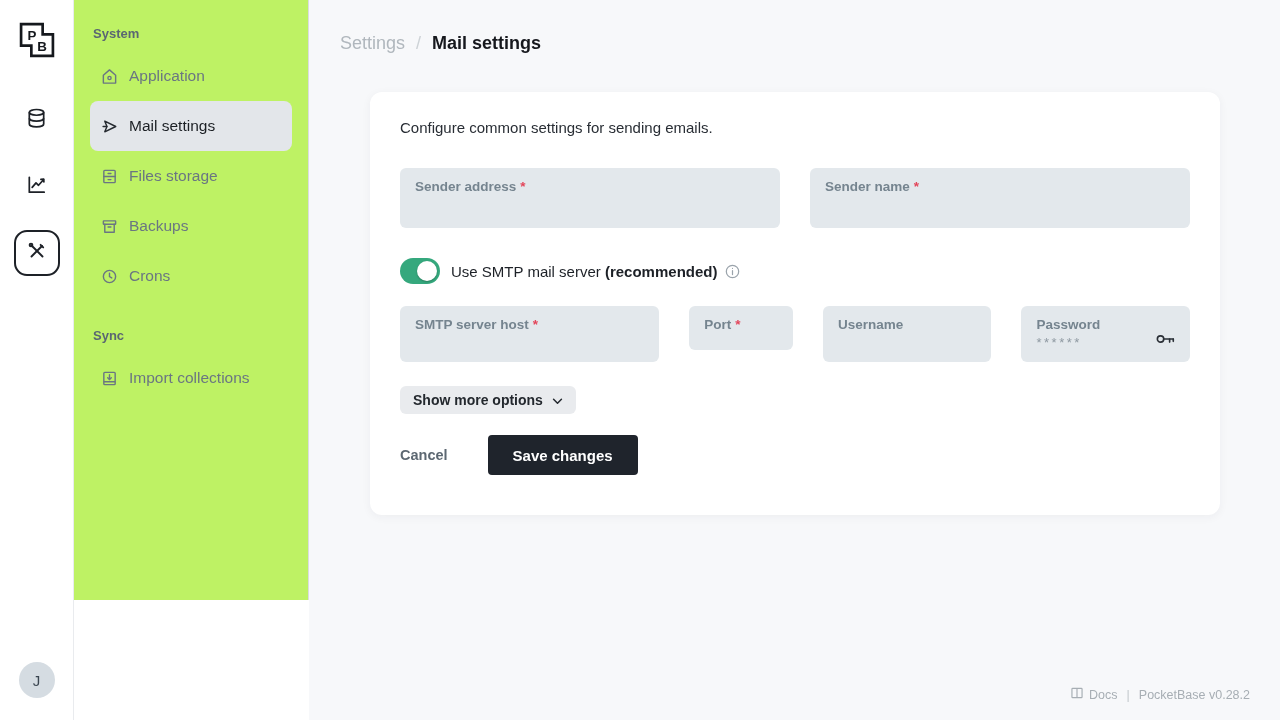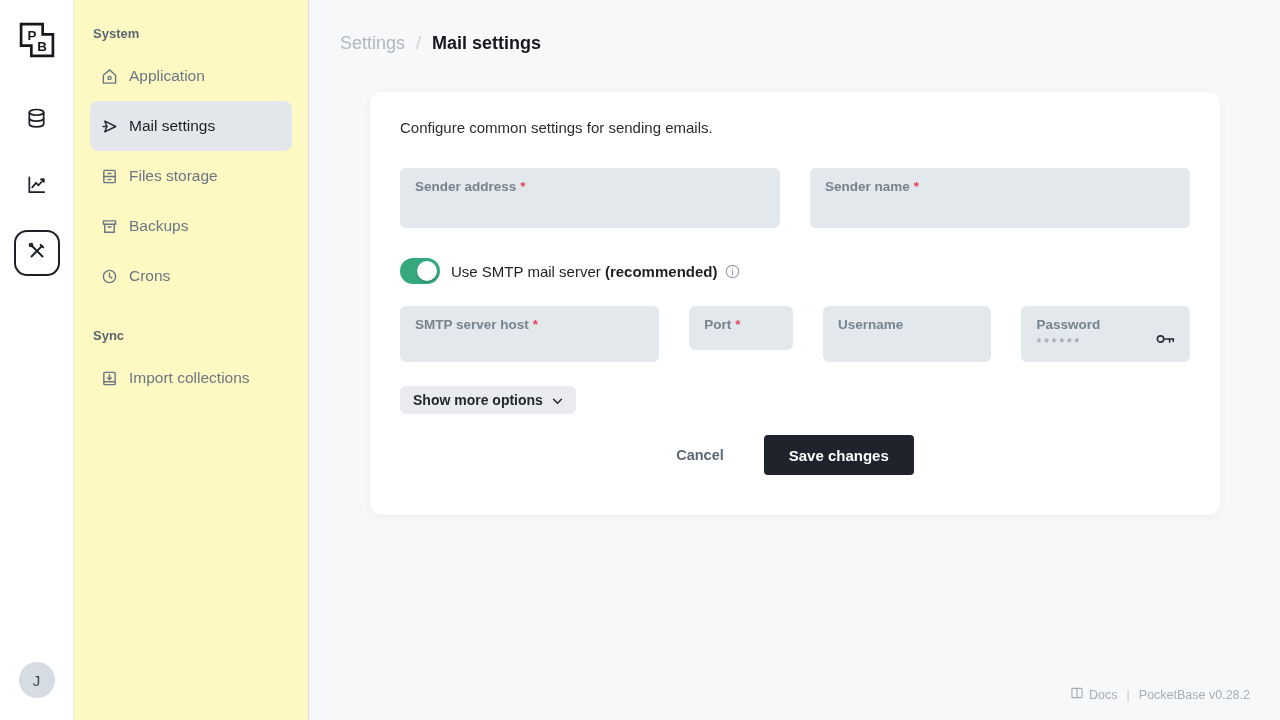--- a/index.html
+++ b/index.html
@@ -23,21 +23,21 @@
     width:46px; height:46px; border:2px solid #1d2127; border-radius:13px;
   }
   .rail-avatar {
     margin-top:auto; margin-bottom:22px; width:36px; height:36px; border-radius:50%;
     background:#d5dce2; color:#3a4550; font-size:15px; font-weight:400;
     display:flex; align-items:center; justify-content:center; cursor:pointer;
   }
 
   
   .sidebar {
-    width:235px; flex:0 0 235px; height:720px; background:#fef9c3;
+    width:235px; flex:0 0 235px; height:600px; background:#bef264;
     border-right:1px solid #dadce0; padding:26px 16px 0;
   }
   .side-title {
     font-size:13px; font-weight:700; color:#5a6672; margin:0 3px 10px;
   }
   .side-title.sync { margin-top:27px; }
   .side-item {
     display:flex; align-items:center; height:50px; padding:0 11px;
     border-radius:8px; color:#6a7682; font-size:15.5px; cursor:pointer;
   }
@@ -93,21 +93,21 @@
   .toggle-label { margin-left:11px; font-size:15px; color:#1d2127; }
   .toggle-label b { font-weight:700; }
   .info-ic { margin-left:8px; display:flex; cursor:pointer; }
 
   .more-btn {
     margin-top:24px; display:inline-flex; align-items:center; gap:9px; height:28px;
     padding:0 13px; background:#e9ebee; border:none; border-radius:6px;
     font-family:inherit; font-size:14px; font-weight:600; color:#23282e; cursor:pointer;justify-content:flex-end;
   }
 
-  .actions { display:flex; justify-content:center; align-items:center; gap:40px; margin-top:21px; }
+  .actions { display:flex; justify-content:flex-start; align-items:center; gap:40px; margin-top:21px; }
   .cancel-btn {
     background:none; border:none; font-family:inherit; font-size:14.5px; font-weight:600;
     color:#5d6872; cursor:pointer;
   }
   .save-btn {
     height:40px; padding:0 25px; background:#1f242c; color:#ffffff; border:none;
     border-radius:4px; font-family:inherit; font-size:15px; font-weight:600; cursor:pointer;
   }
 
   .foot {

